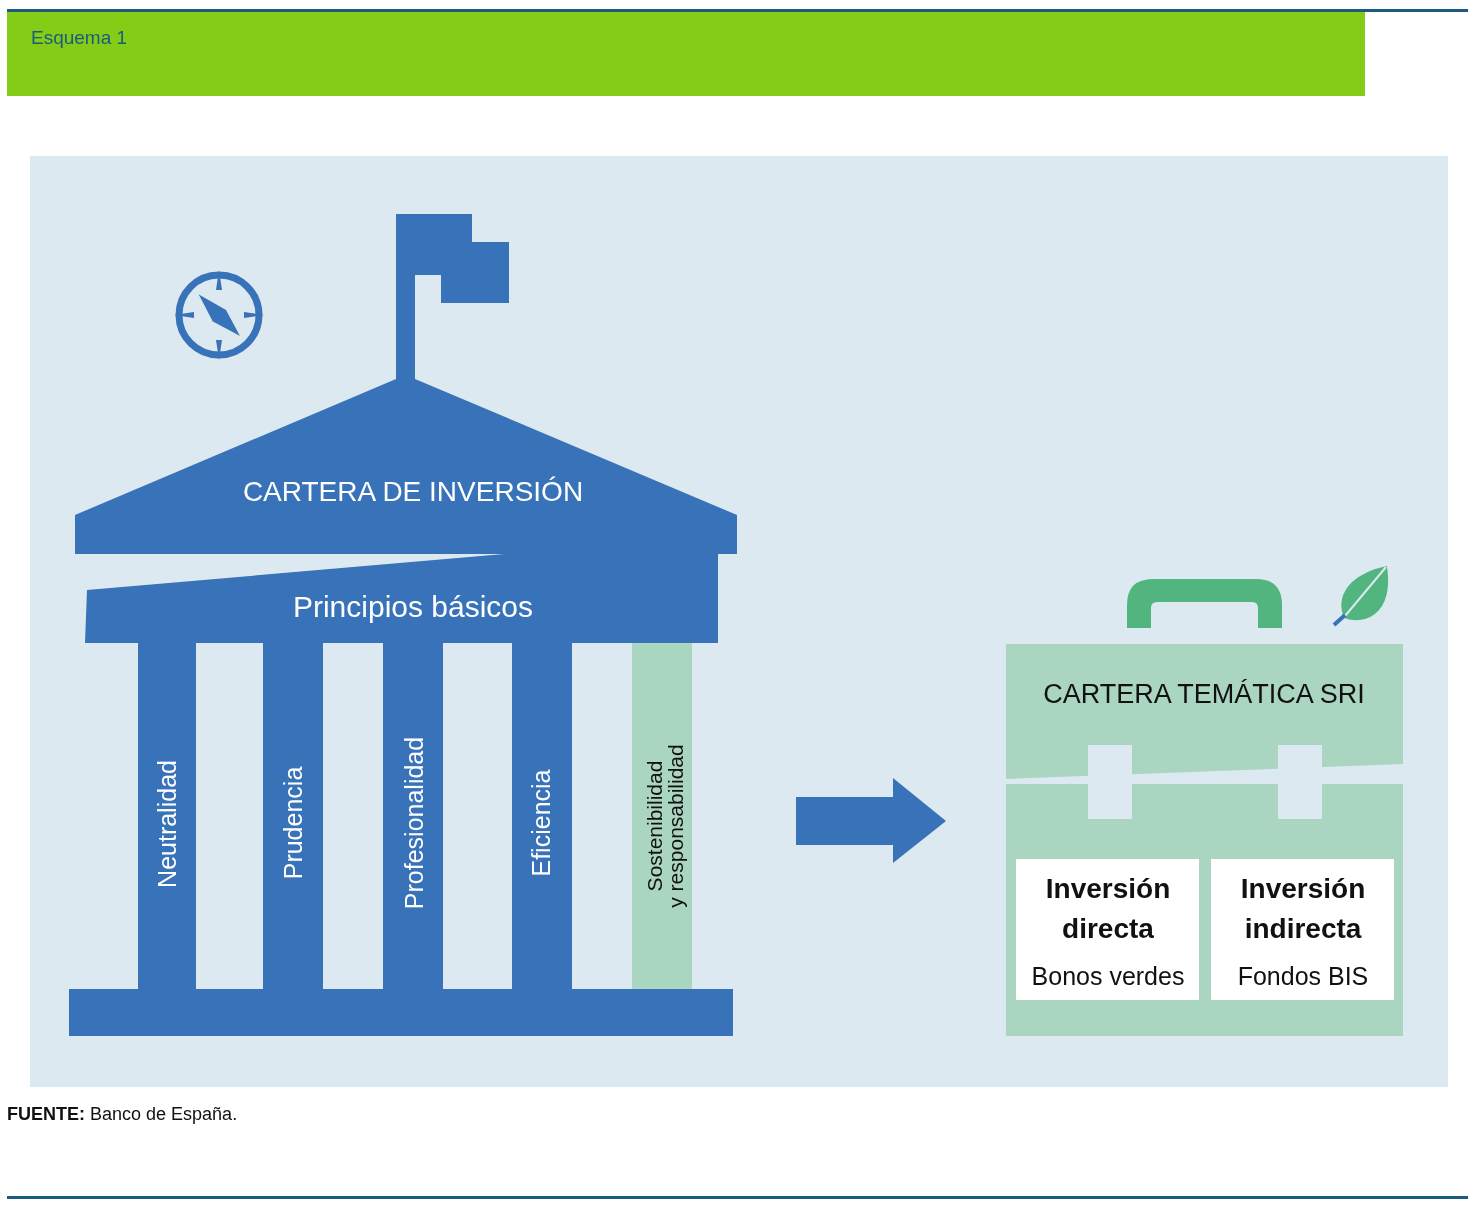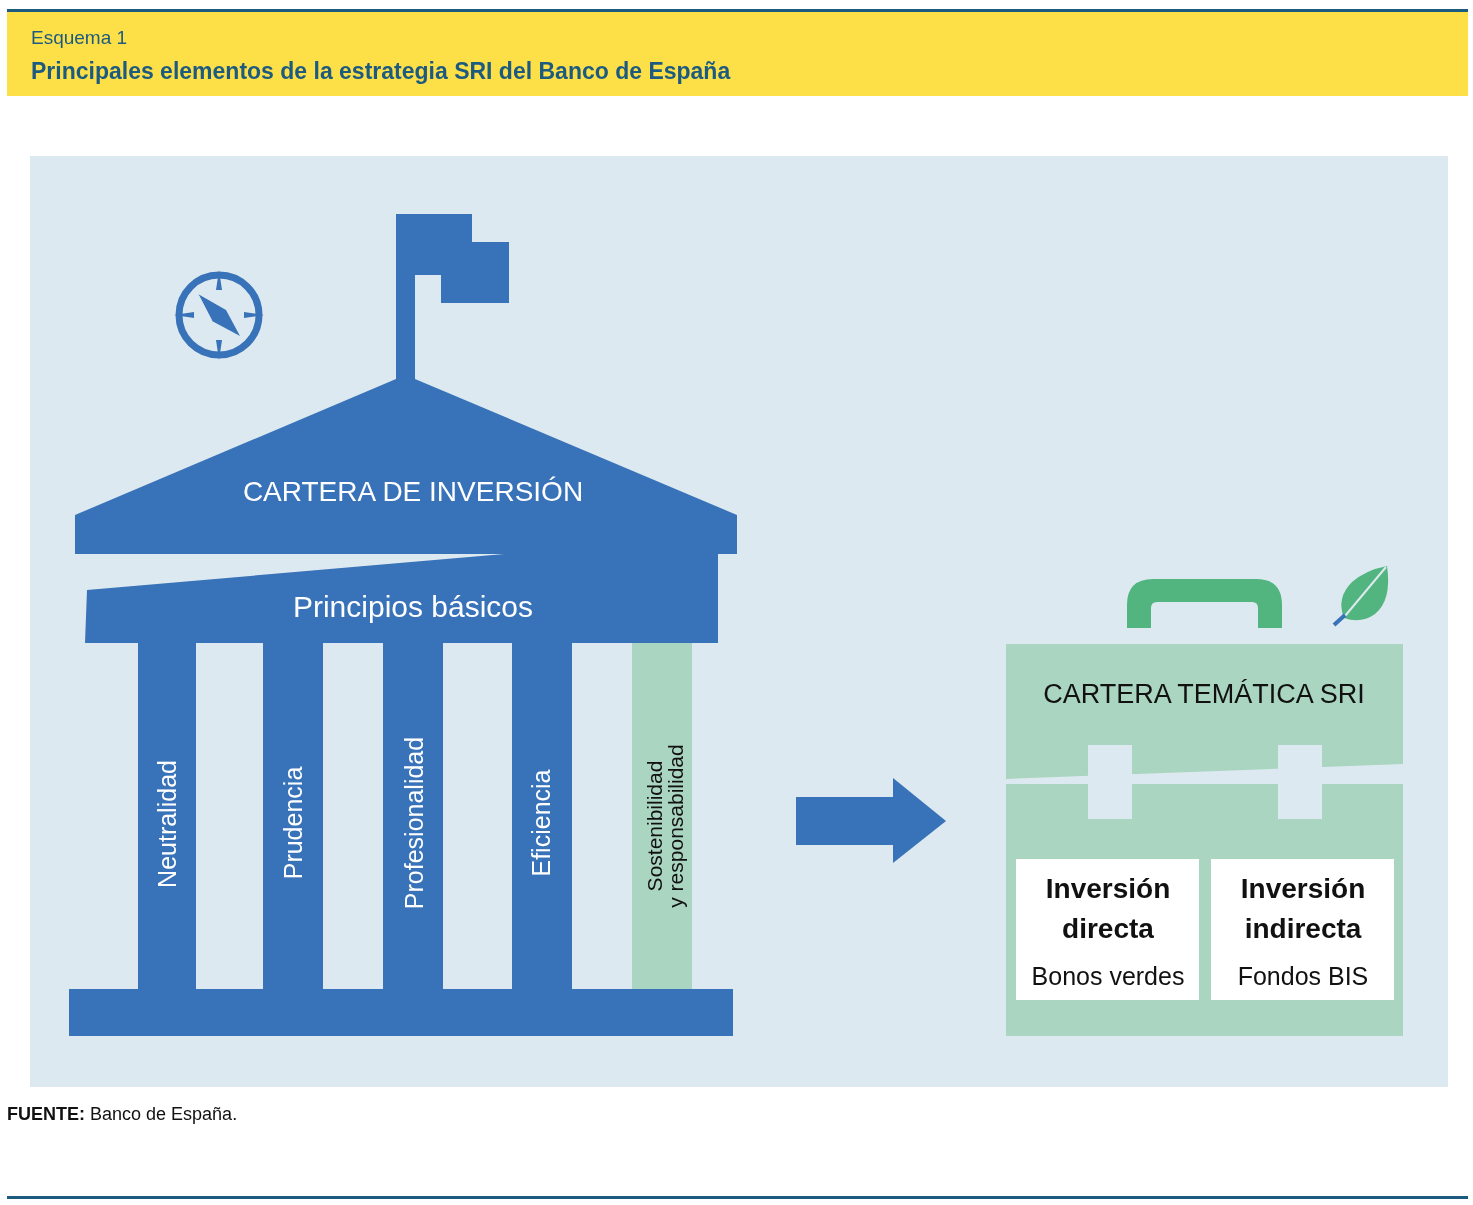--- a/index.html
+++ b/index.html
@@ -1,36 +1,35 @@
 <!DOCTYPE html>
 <html><head>
 <meta charset="utf-8">
 <style>
   html, body { margin: 0; padding: 0; background: #ffffff; }
   body { width: 1473px; height: 1205px; position: relative; overflow: hidden;
          font-family: "Liberation Sans", sans-serif; }
   .top-rule { position: absolute; left: 7px; top: 9px; width: 1461px; height: 3px; background: #1d5a80; }
-  .header { position: absolute; left: 7px; top: 12px; width: 1461px; height: 84px; background: #fde047; }
+  .header { position: absolute; left: 7px; top: 12px; width: 1358px; height: 84px; background: #84cc16; }
   .kicker { position: absolute; left: 24px; top: 15px; font-size: 19px; color: #1d5a80; }
   .title { position: absolute; left: 24px; top: 46px; font-size: 23px; font-weight: bold; color: #1d5a80; }
   .panel { position: absolute; left: 30px; top: 156px; width: 1418px; height: 931px; background: #dde9f0; }
   svg.diagram { position: absolute; left: 0; top: 0; width: 1473px; height: 1205px; }
   .source { position: absolute; left: 7px; top: 1104px; font-size: 18px; color: #111; }
   .source b { font-weight: bold; }
   .bottom-rule { position: absolute; left: 7px; top: 1196px; width: 1461px; height: 3px; background: #1d5a80; }
   .w { fill: #ffffff; font-family: "Liberation Sans", sans-serif; }
   .k { fill: #111111; font-family: "Liberation Sans", sans-serif; }
 </style>
 </head>
 <body>
 
 <div class="top-rule"></div>
 <div class="header">
   <div class="kicker">Esquema 1</div>
-  <div class="title">Principales elementos de la estrategia SRI del Banco de España</div>
 </div>
 
 <div class="panel"></div>
 
 <svg class="diagram" viewBox="0 0 1473 1205">
 
   <g>
     <circle cx="219" cy="315" r="40" fill="none" stroke="#3872b8" stroke-width="7"></circle>
     <polygon points="219,270 222,290 216,290" fill="#3872b8"></polygon>
     <polygon points="219,360 222,340 216,340" fill="#3872b8"></polygon>

